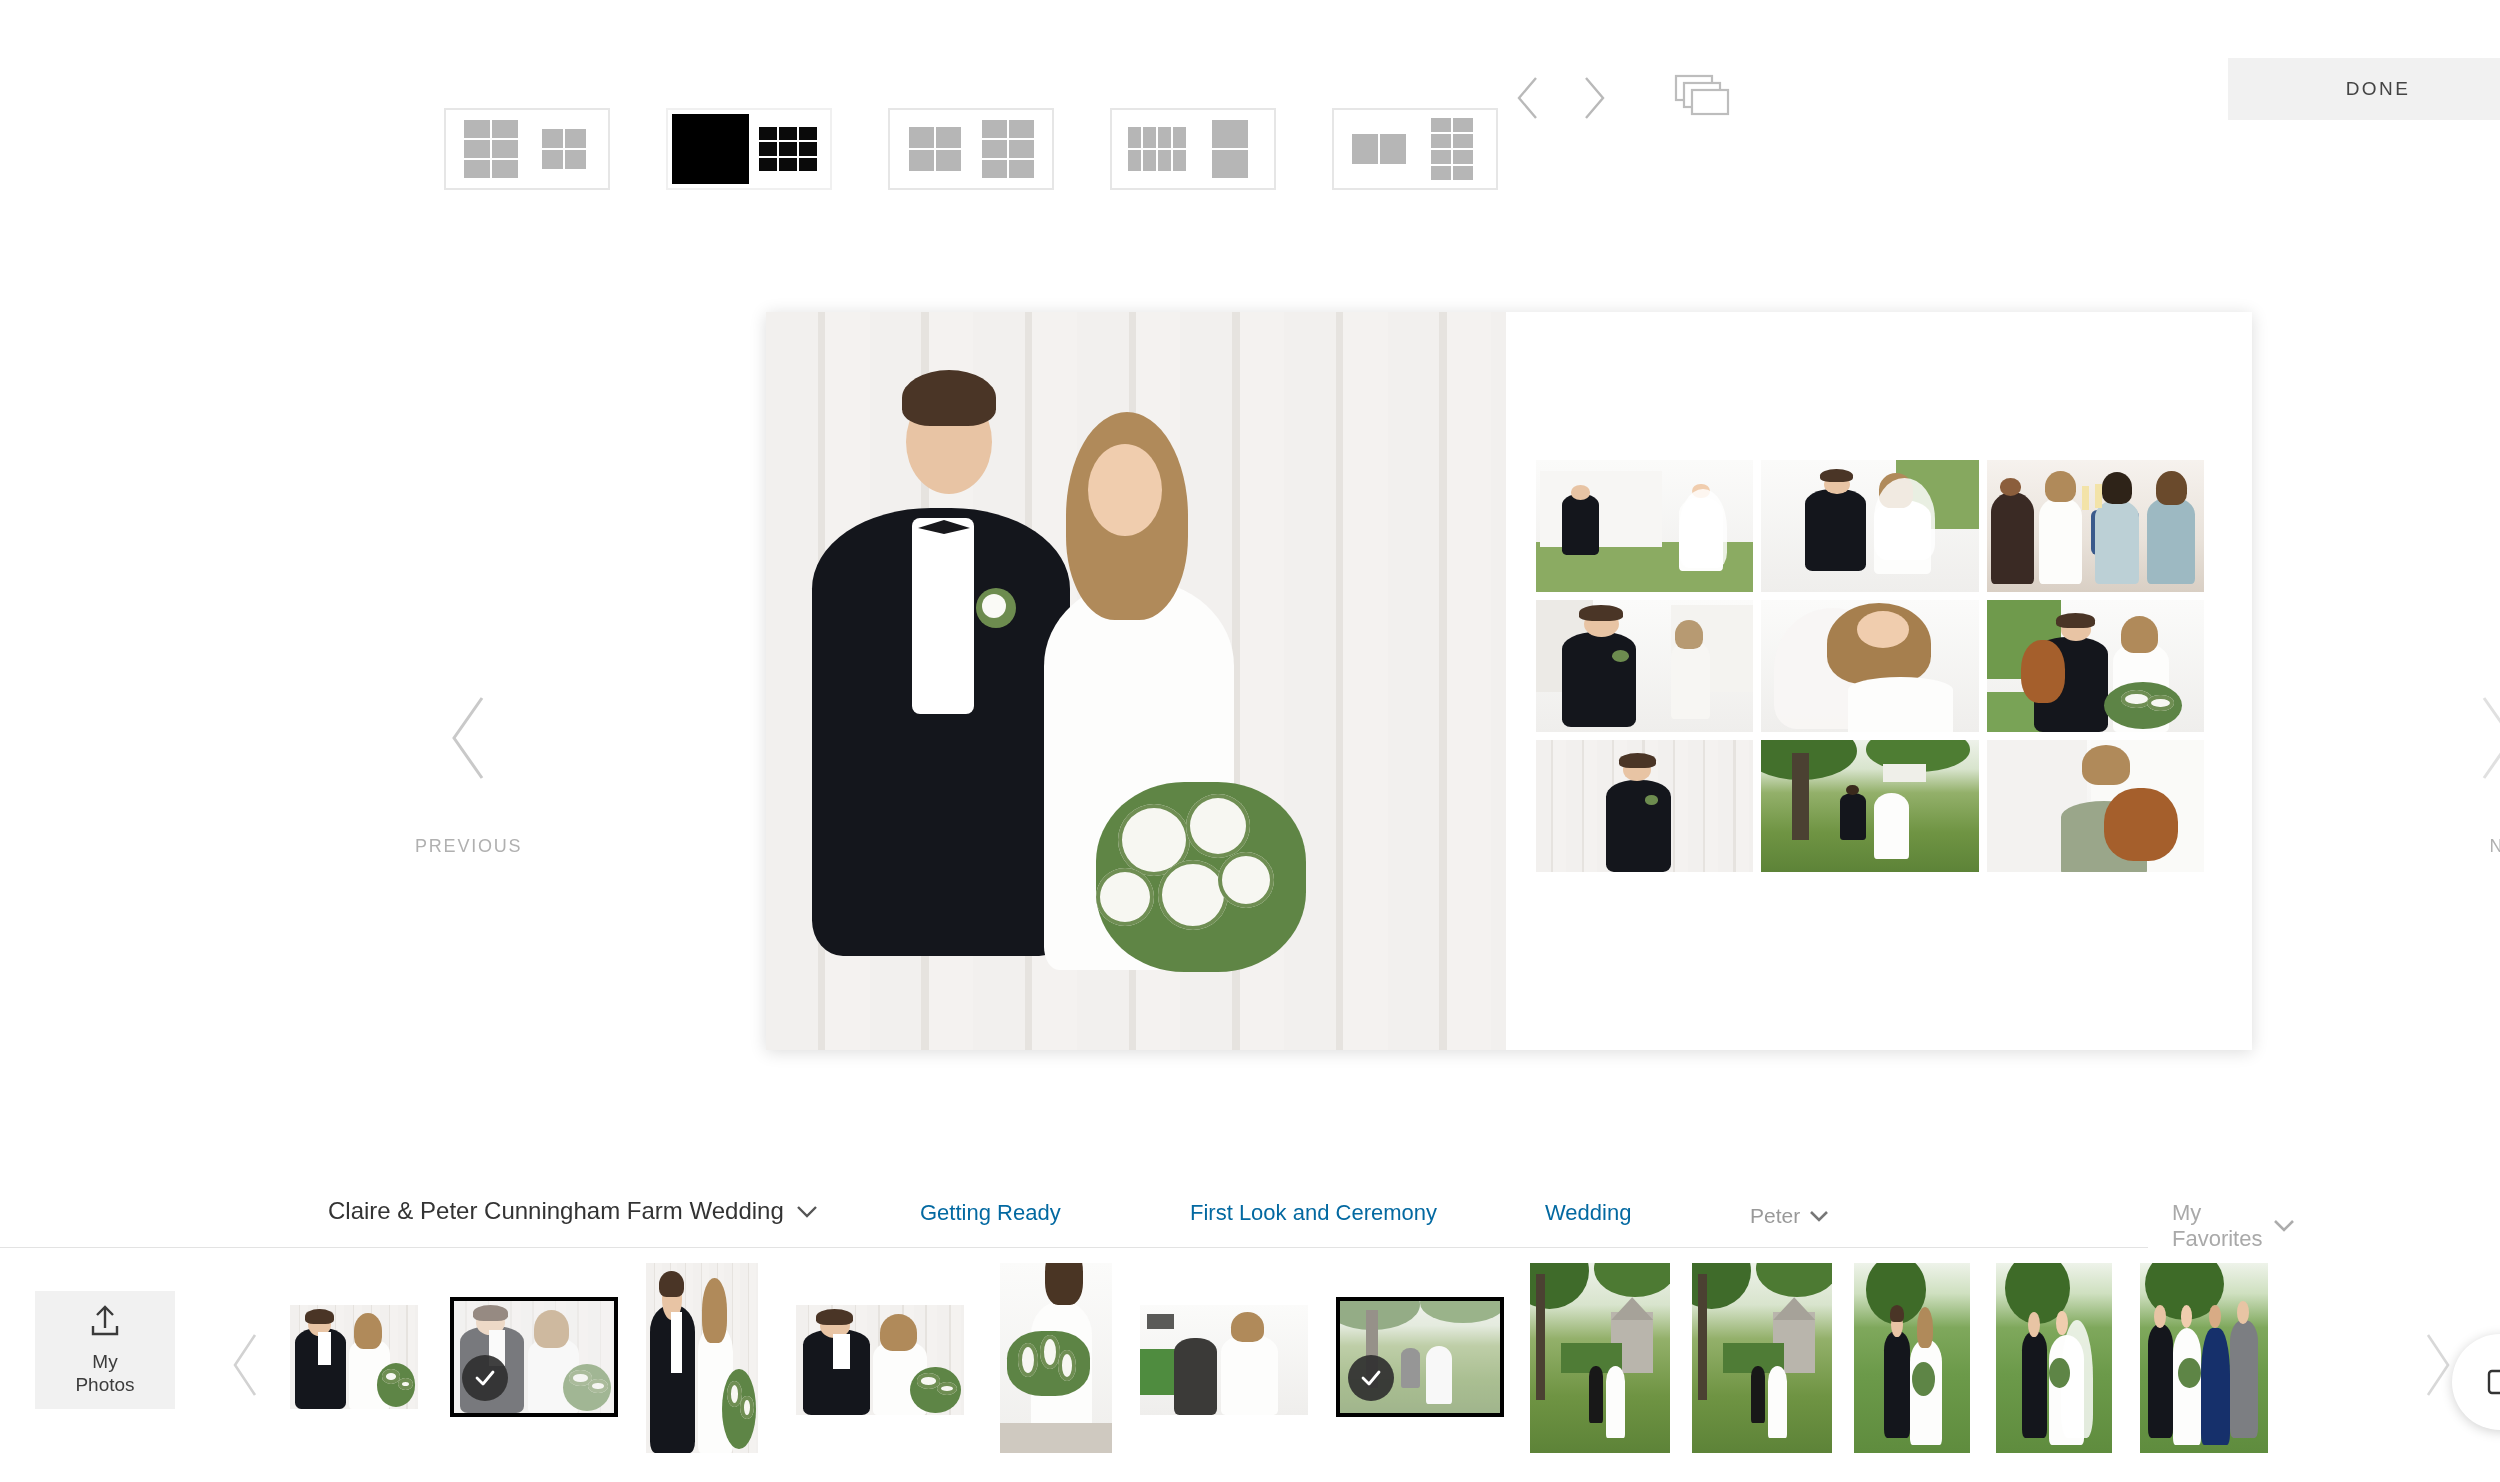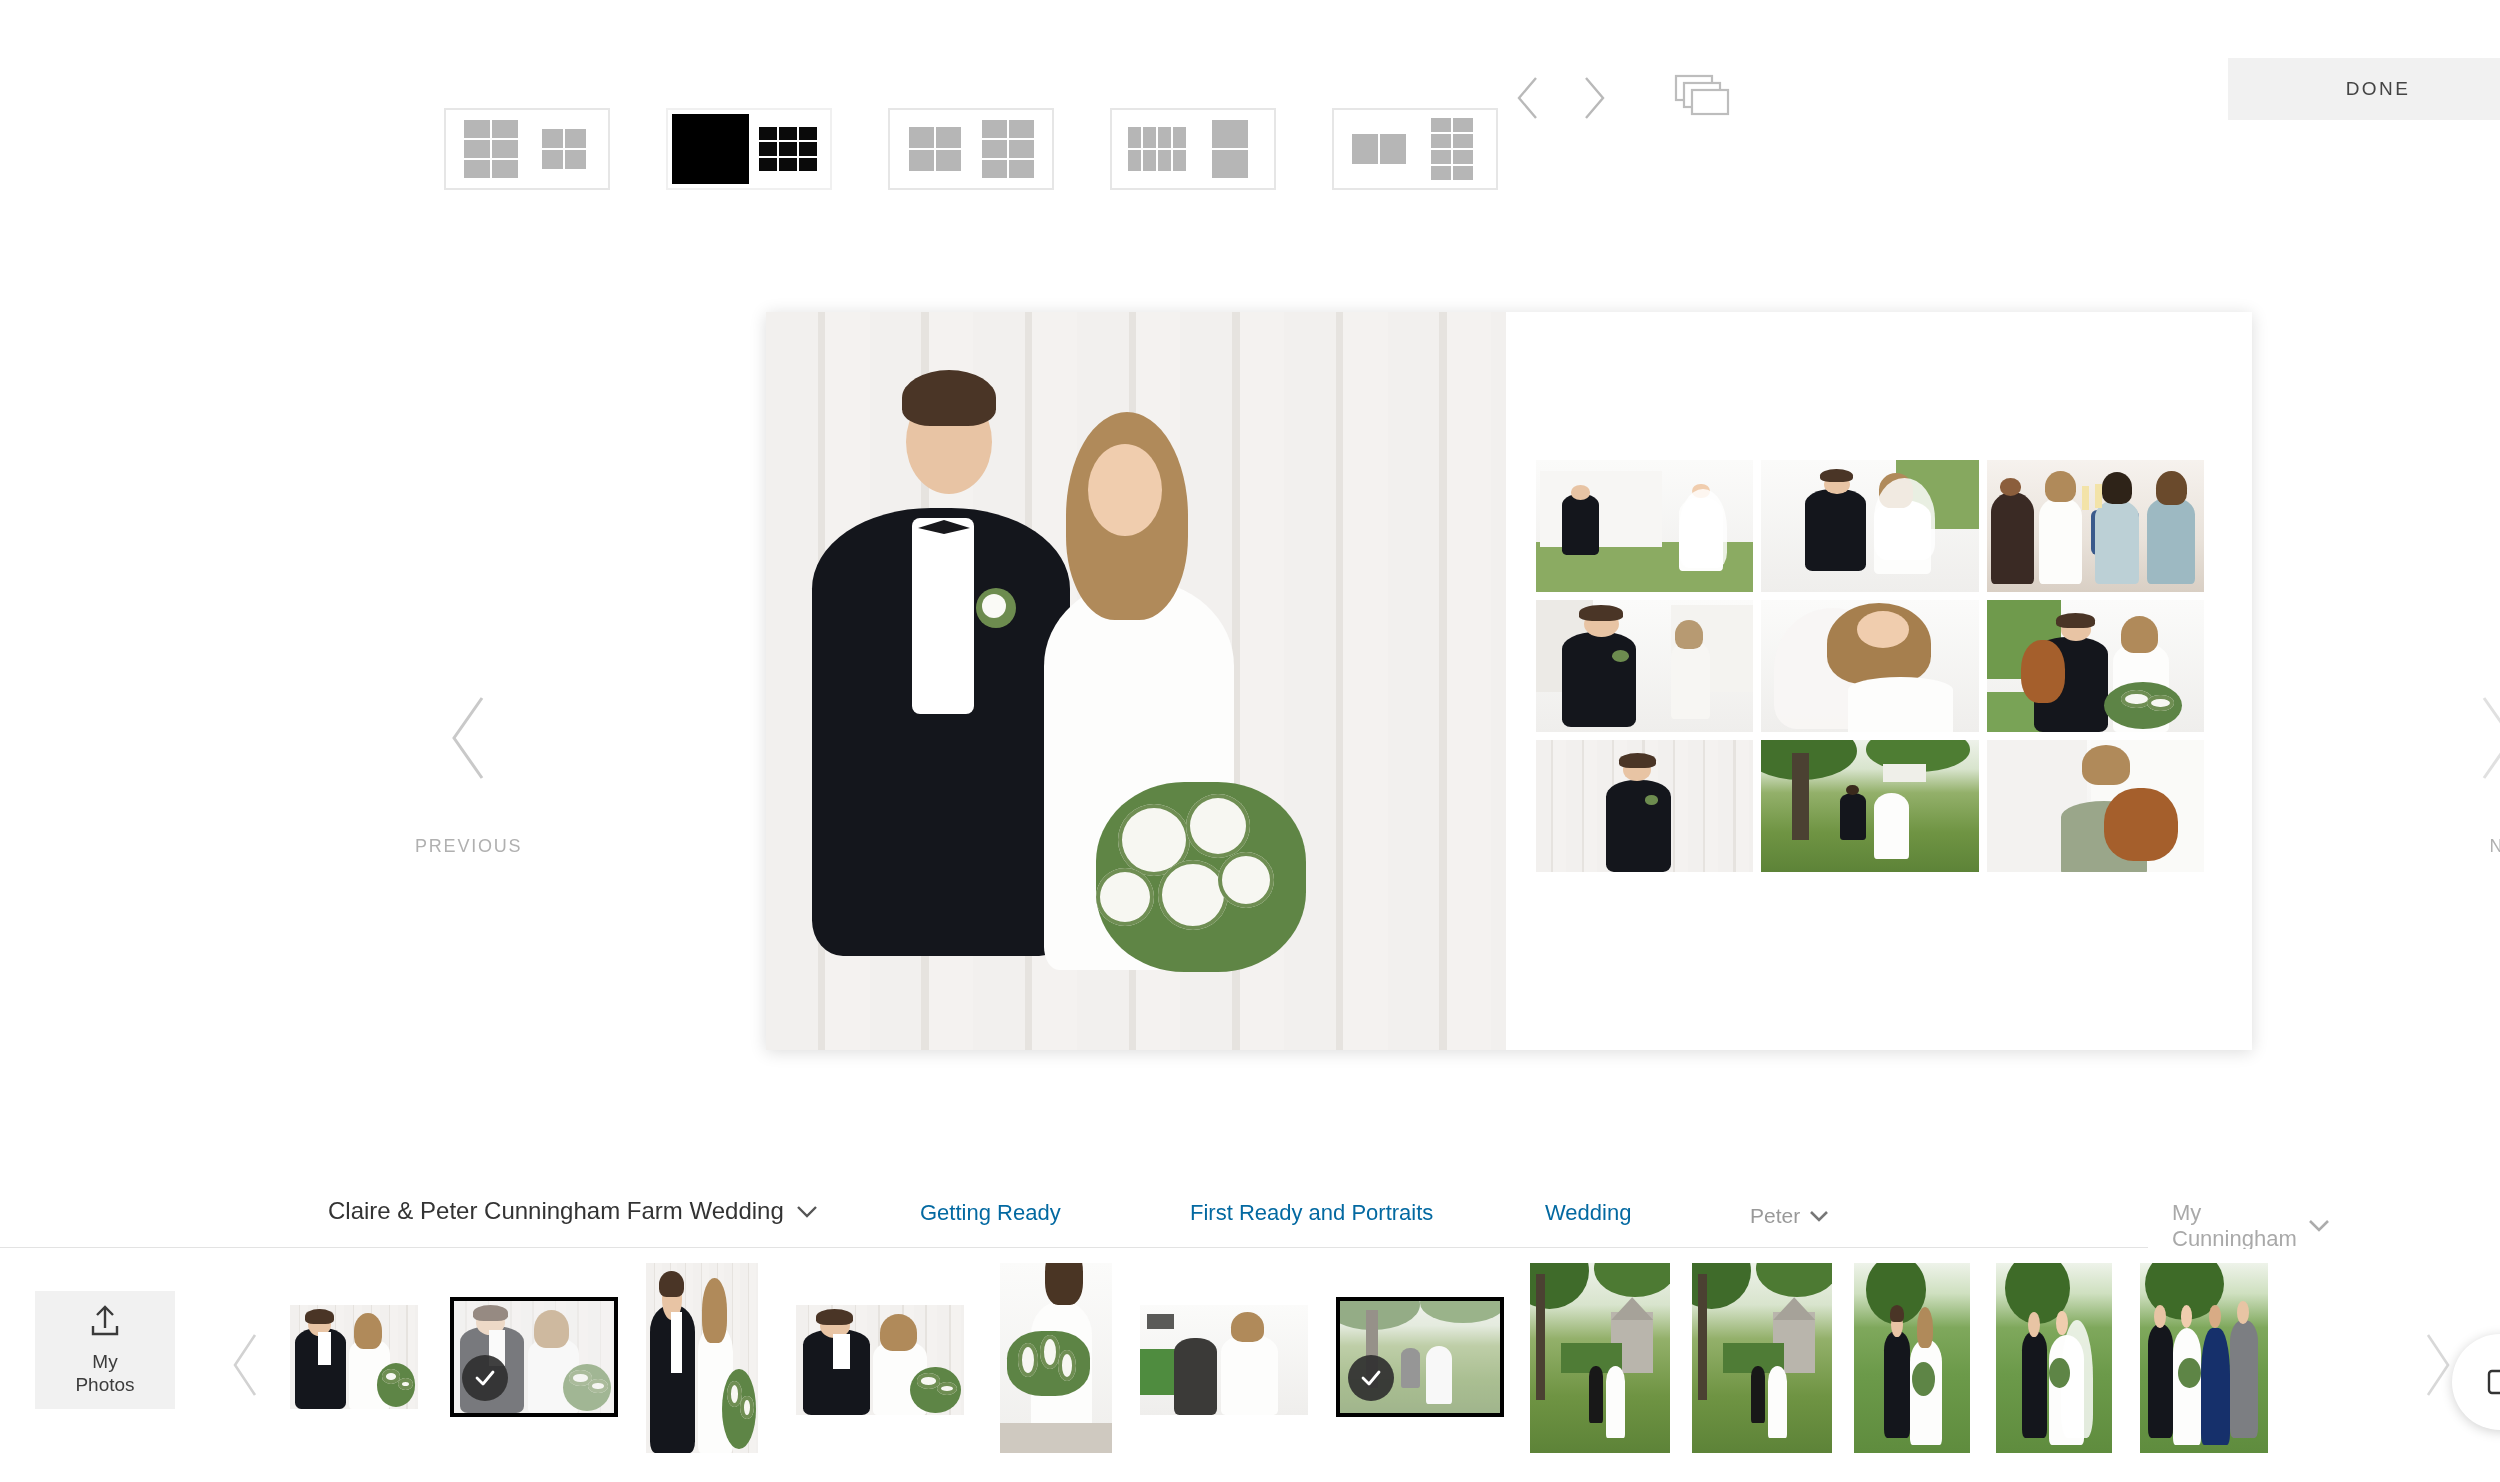--- a/index.html
+++ b/index.html
@@ -535,35 +535,35 @@
     <span>Claire &amp; Peter Cunningham Farm Wedding</span>
     <span class="caret">
       <svg width="22" height="14" viewBox="0 0 22 14">
           <polyline points="2,2 11,11 20,2" fill="none" stroke="#555" stroke-width="2.4"></polyline>
         </svg>
     </span>
   </div>
 
   <div id="categories">
       <div class="cat-link" style="left: 920px;">Getting Ready</div>
-      <div class="cat-link" style="left: 1190px;">First Ready and Portraits</div>
+      <div class="cat-link" style="left: 1190px;">First Look and Ceremony</div>
       <div class="cat-link" style="left: 1545px;">Wedding</div>
     </div>
 
   <div class="cat-more">
     <span>Peter</span>
     <span class="caret">
       <svg width="20" height="13" viewBox="0 0 20 13">
           <polyline points="2,2 10,10 18,2" fill="none" stroke="#777" stroke-width="2.6"></polyline>
         </svg>
     </span>
   </div>
 
   <div class="favorites">
-    <span>My Cunningham</span>
+    <span>My Favorites</span>
     <span class="caret">
       <svg width="22" height="14" viewBox="0 0 22 14">
           <polyline points="2,2 11,11 20,2" fill="none" stroke="#acacac" stroke-width="2.6"></polyline>
         </svg>
     </span>
   </div>
 </div>
 
 <div class="filmstrip">
 

